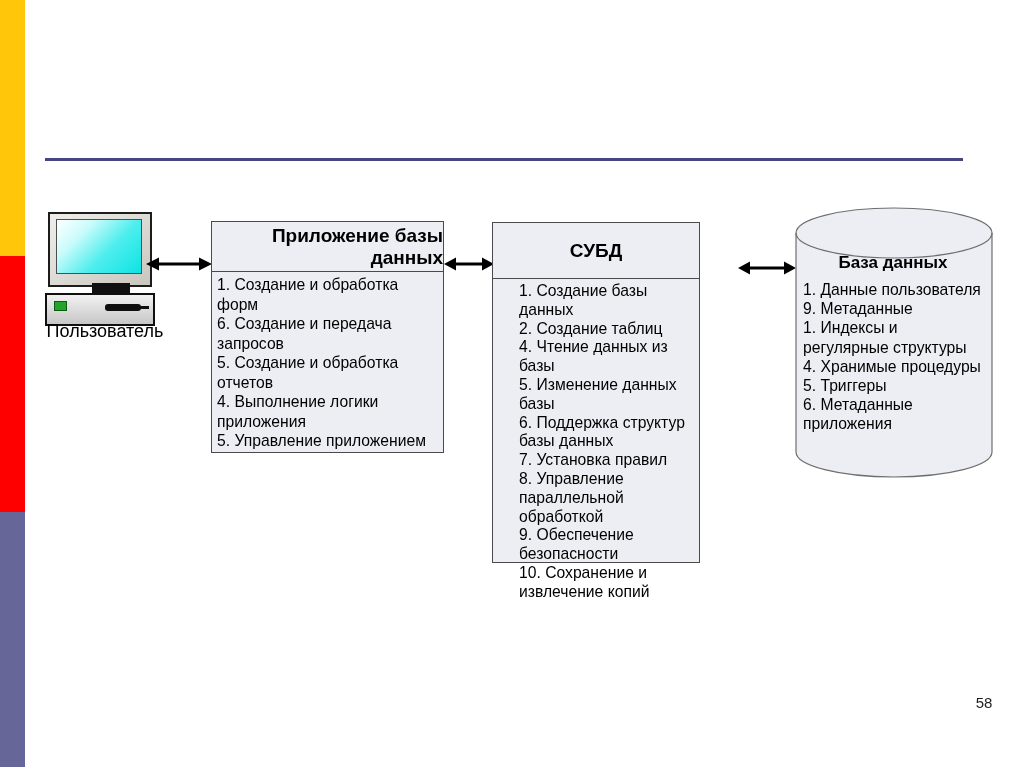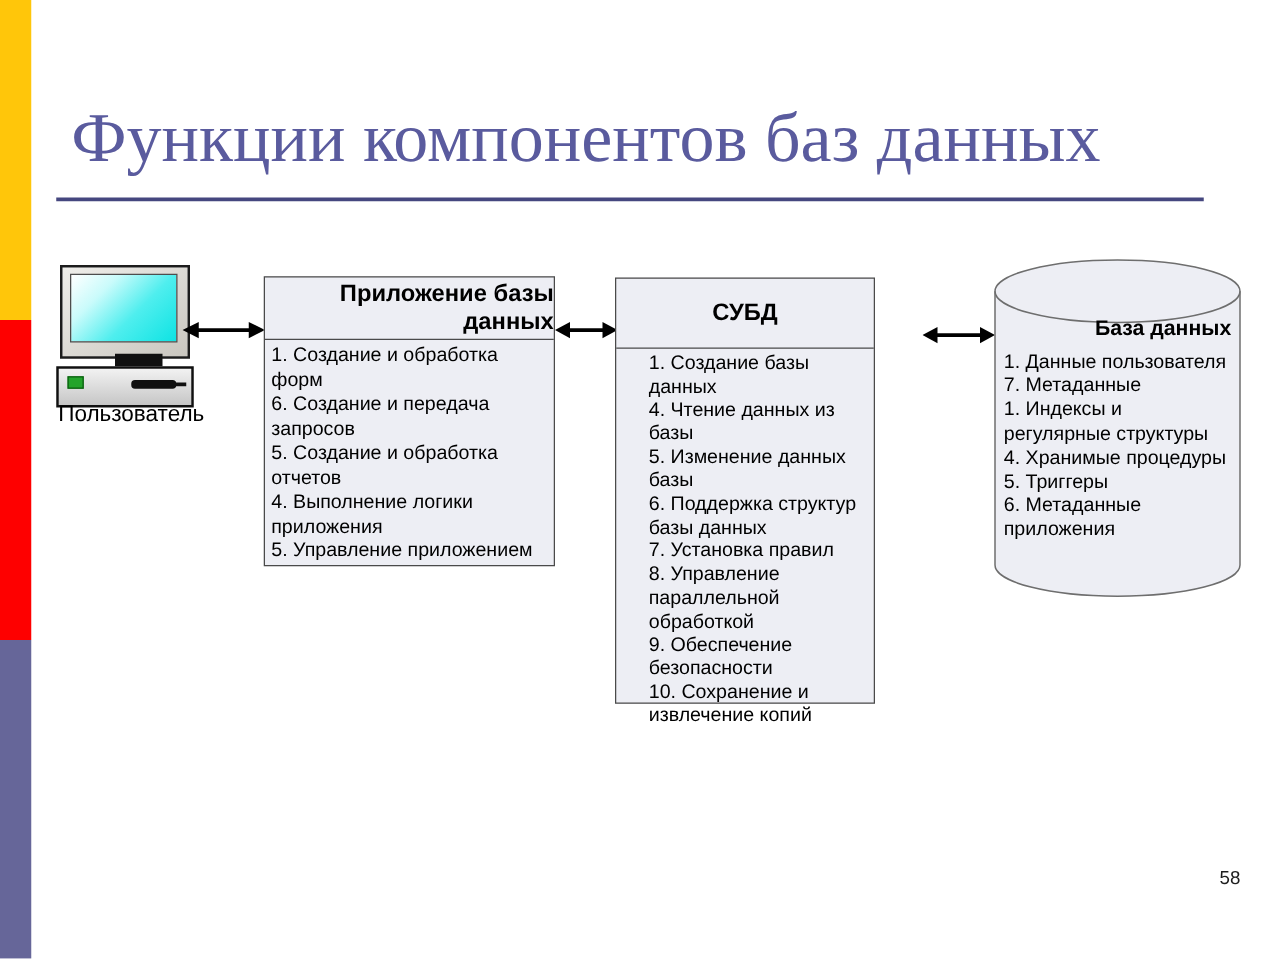--- a/index.html
+++ b/index.html
@@ -41,41 +41,40 @@
   #box-app{left:211px;top:221px;width:233px;height:232px;}
   #box-app .panel-hd{height:49px;}
   #box-app .panel-bd{line-height:19.5px;}
   #box-dbms{left:492px;top:222px;width:208px;height:341px;}
   #box-dbms .panel-hd{height:55px;}
   #box-dbms .panel-bd{line-height:18.8px;padding-left:26px;}
 
   
   #db-node{position:absolute;left:795px;top:206px;width:198px;height:272px;}
   #db-node svg{position:absolute;left:0;top:0;}
-  #db-hd{position:absolute;left:6px;top:46px;width:184px;text-align:right;
+  #db-hd{position:absolute;left:6px;top:46px;width:184px;text-align:center;
          font-weight:bold;font-size:17px;line-height:22px;}
   #db-list{position:absolute;left:8px;top:74px;width:184px;font-size:15.7px;line-height:19.2px;}
 
   
   .arrow{position:absolute;}
 
   
   #page-number{position:absolute;left:942px;top:694px;width:30px;text-align:center;
                font-size:15px;color:#1f1f1f;margin-left:27px;}
 </style>
 </head>
 <body>
 
 <div id="slide">
 
   <div class="stripe" id="stripe-yellow"></div>
   <div class="stripe" id="stripe-red"></div>
   <div class="stripe" id="stripe-purple"></div>
 
-  <div id="title">Функции компонентов баз данных</div>
   <div id="title-rule"></div>
 
   <div id="user-node">
     <div class="monitor">
       <div class="screen"></div>
     </div>
     <div class="stand"></div>
     <div class="base">
       <div class="led"></div>
       <div class="slot"></div>
@@ -108,39 +107,40 @@
         <div>5. Создание и обработка отчетов</div>
         <div>4. Выполнение логики приложения</div>
         <div>5. Управление приложением</div>
       </div>
   </div>
 
   <div class="panel" id="box-dbms">
     <div class="panel-hd">СУБД</div>
     <div class="panel-bd">
         <div>1. Создание базы данных</div>
+        <div>2. Создание таблиц</div>
         <div>4. Чтение данных из базы</div>
         <div>5. Изменение данных базы</div>
         <div>6. Поддержка структур базы данных</div>
         <div>7. Установка правил</div>
         <div>8. Управление параллельной обработкой</div>
         <div>9. Обеспечение безопасности</div>
         <div>10. Сохранение и извлечение копий</div>
       </div>
   </div>
 
   <div id="db-node">
     <svg width="198" height="272" viewBox="0 0 198 272">
       <path d="M1 27 A98 25 0 0 1 197 27 L197 246 A98 25 0 0 1 1 246 Z" fill="#EDEEF4" stroke="#6e6e6e" stroke-width="1.2"></path>
       <path d="M1 27 A98 25 0 0 0 197 27" fill="none" stroke="#6e6e6e" stroke-width="1.2"></path>
     </svg>
     <div id="db-hd">База данных</div>
     <div id="db-list">
         <div>1. Данные пользователя</div>
-        <div>7. Метаданные</div>
+        <div>9. Метаданные</div>
         <div>1. Индексы и регулярные структуры</div>
         <div>4. Хранимые процедуры</div>
         <div>5. Триггеры</div>
         <div>6. Метаданные приложения</div>
       </div>
   </div>
 
   <div id="page-number">58</div>
 </div>
 

